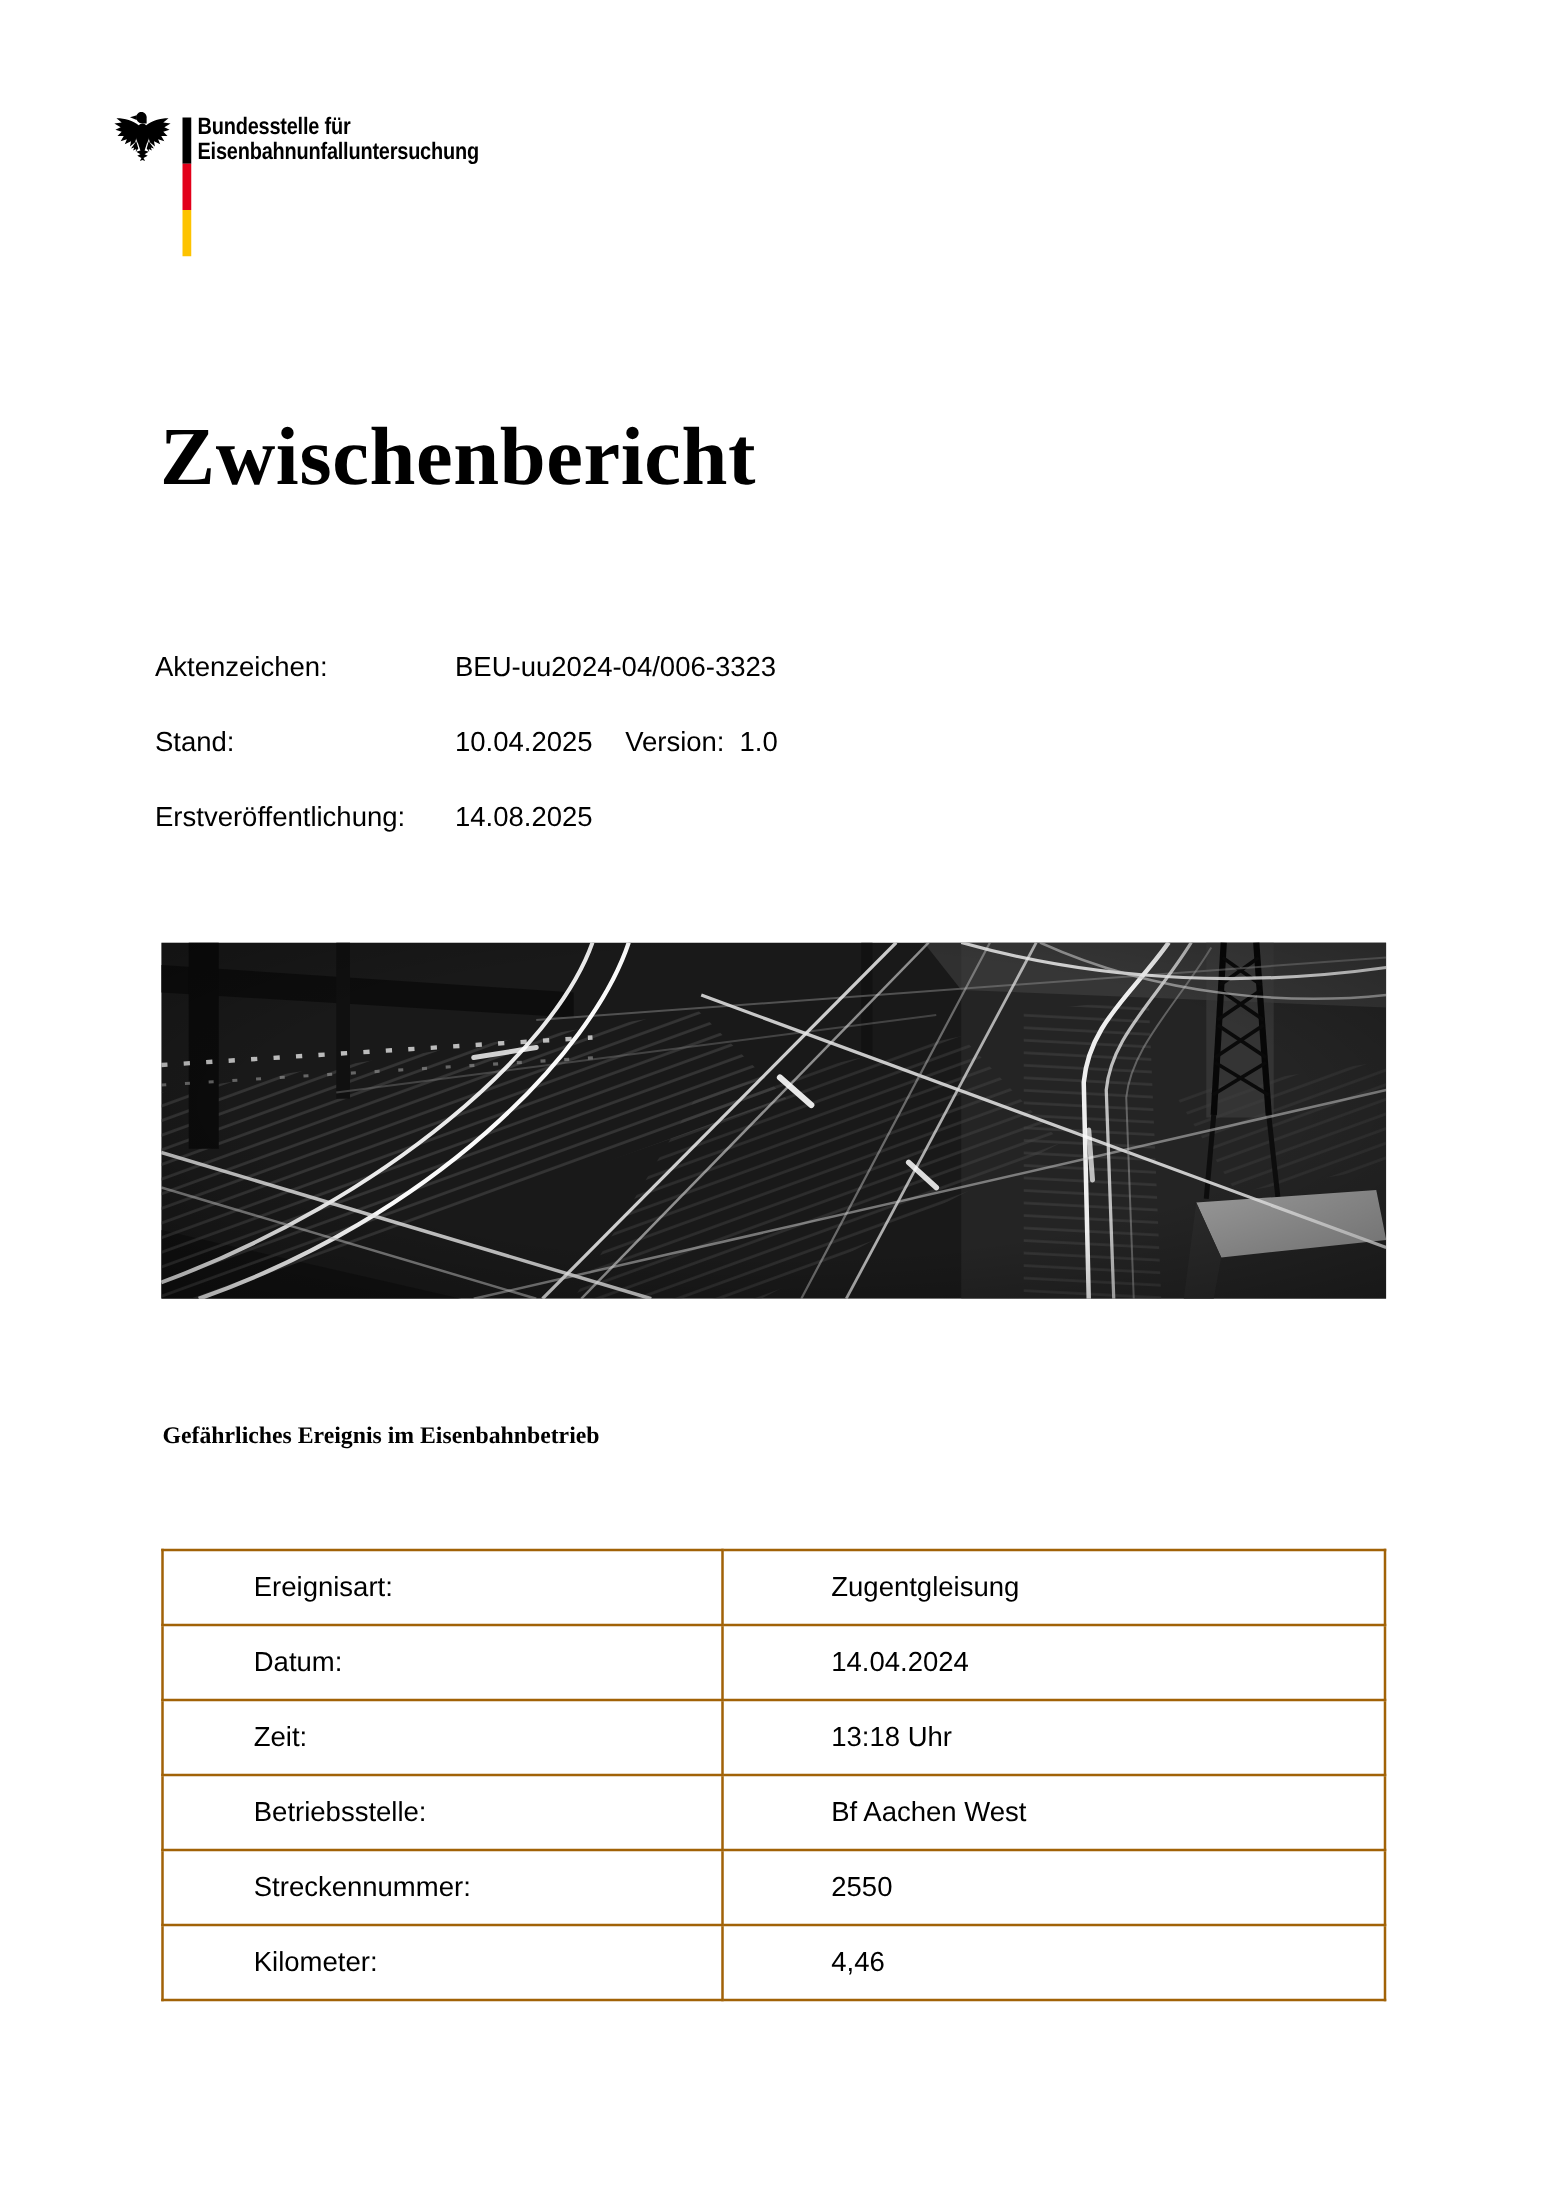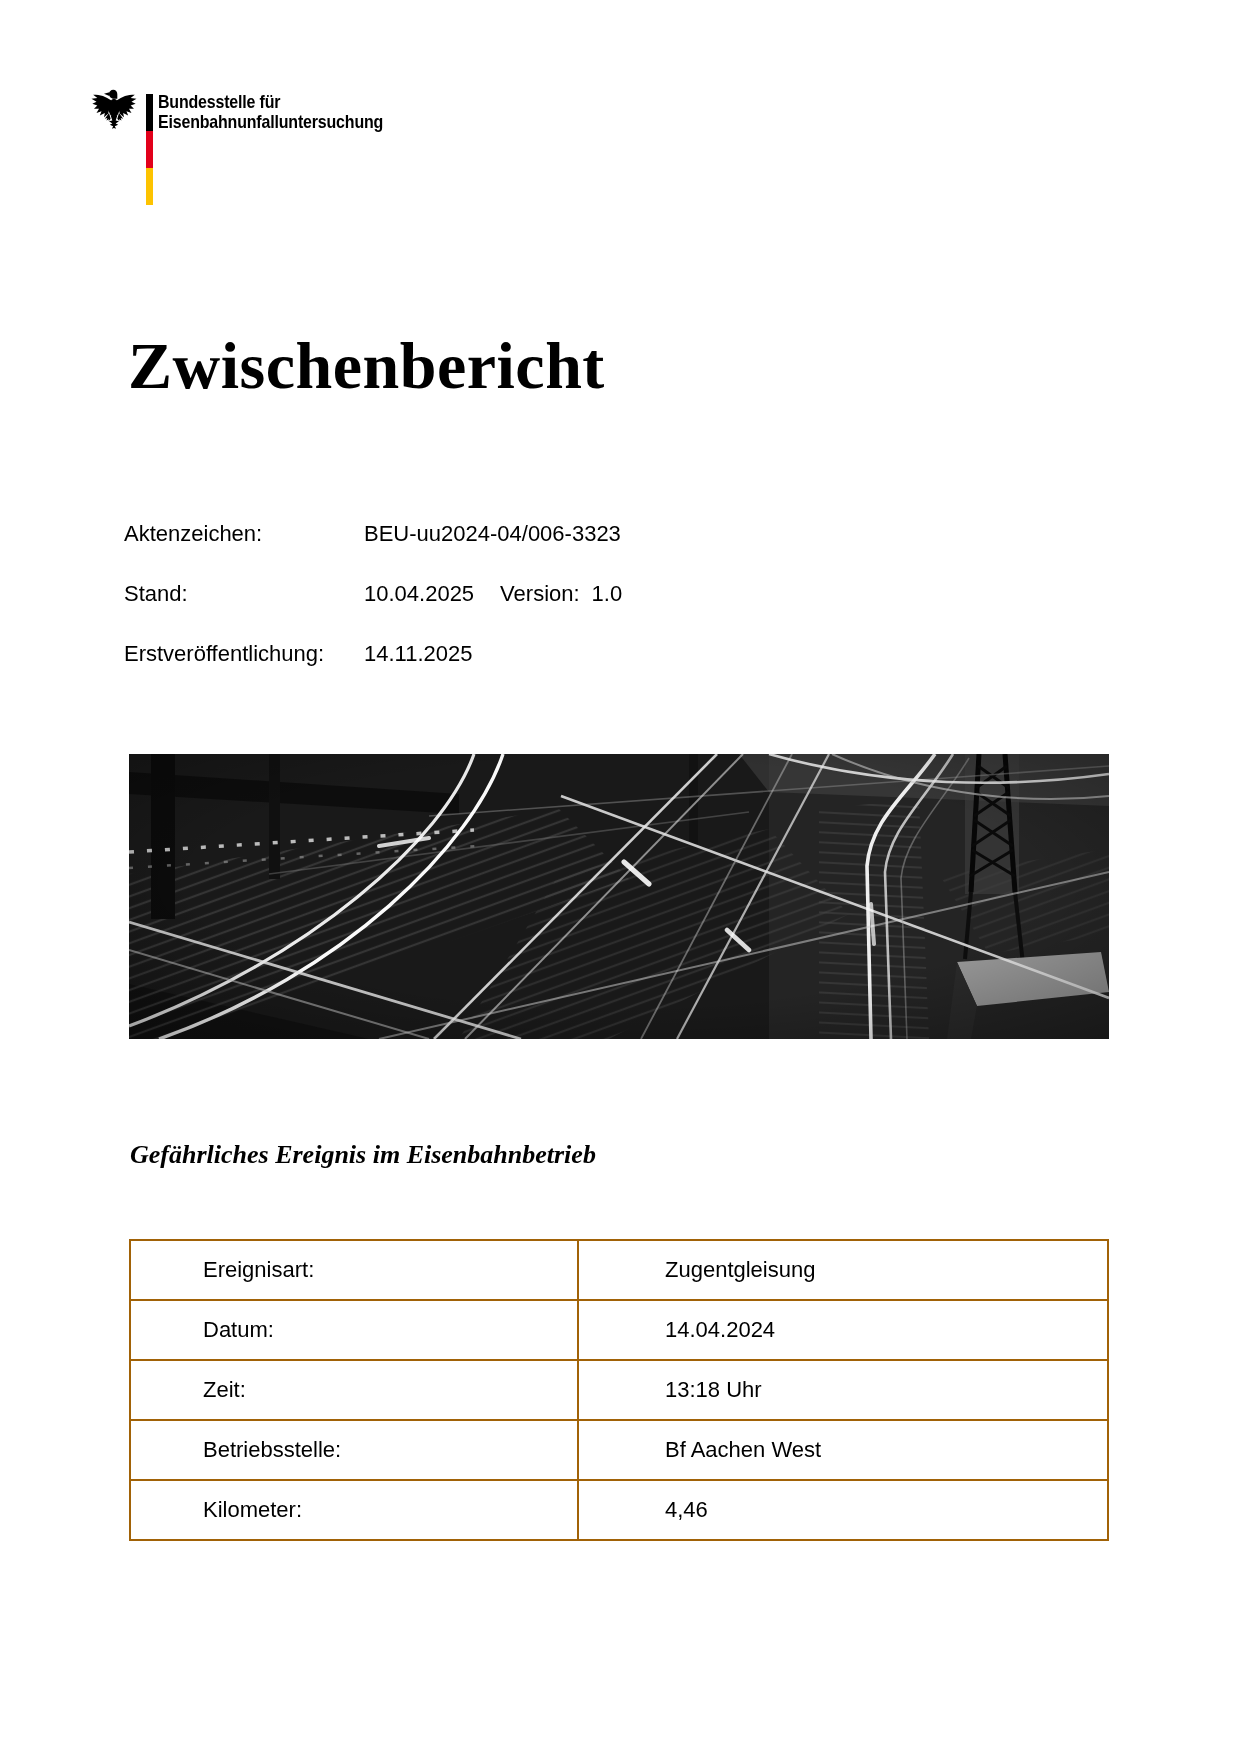--- a/index.html
+++ b/index.html
@@ -31,21 +31,21 @@
   .meta-extra-label { margin-left:26px; }
   .meta-extra-value { margin-left:12px; }
 
   
   .photo { position:absolute; left:129px; top:738px; width:980px; height:285px; }
   .photo svg { display:block; width:100%; height:100%; }
 
   
   .section-heading { position:absolute; left:130px; top:1103px;
                      font-family:"Liberation Serif", serif; font-weight:bold;
-                     font-size:26px; line-height:28px; white-space:nowrap;font-style:italic; }
+                     font-size:19px; line-height:28px; white-space:nowrap; }
 
   
   .event-table { position:absolute; left:129px; top:1223px; width:980px;
                  border-collapse:collapse; font-size:22px; }
   .event-table td { border:2px solid #a16207; height:56px; vertical-align:middle; }
   .event-table td.label-cell { width:373px; padding-left:72px; }
   .event-table td.value-cell { padding-left:86px; }
 </style>
 </head>
 <body>
@@ -86,21 +86,21 @@
       <span class="meta-value">BEU-uu2024-04/006-3323</span>
     </div>
     <div class="meta-row">
       <span class="meta-label">Stand:</span>
       <span class="meta-value">10.04.2025</span>
       <span class="meta-extra-label">Version:</span>
       <span class="meta-extra-value">1.0</span>
     </div>
     <div class="meta-row">
       <span class="meta-label">Erstveröffentlichung:</span>
-      <span class="meta-value">14.11.2025</span>
+      <span class="meta-value">14.08.2025</span>
     </div>
   </div>
 
   <div class="photo">
     <svg viewBox="0 0 980 285" preserveAspectRatio="none" aria-hidden="true">
       <defs>
         <pattern id="tiesA" width="11" height="11" patternUnits="userSpaceOnUse" patternTransform="rotate(-20)">
           <line x1="0" y1="2" x2="11" y2="2" stroke="#4b4b4b" stroke-width="2.2"></line>
         </pattern>
         <pattern id="tiesB" width="10" height="10" patternUnits="userSpaceOnUse" patternTransform="rotate(3)">
@@ -188,19 +188,23 @@
       </tr>
       <tr>
         <td class="label-cell">Zeit:</td>
         <td class="value-cell">13:18 Uhr</td>
       </tr>
       <tr>
         <td class="label-cell">Betriebsstelle:</td>
         <td class="value-cell">Bf Aachen West</td>
       </tr>
       <tr>
+        <td class="label-cell">Streckennummer:</td>
+        <td class="value-cell">2550</td>
+      </tr>
+      <tr>
         <td class="label-cell">Kilometer:</td>
         <td class="value-cell">4,46</td>
       </tr>
     </tbody>
   </table>
 
 </div>
 
 </body></html>

